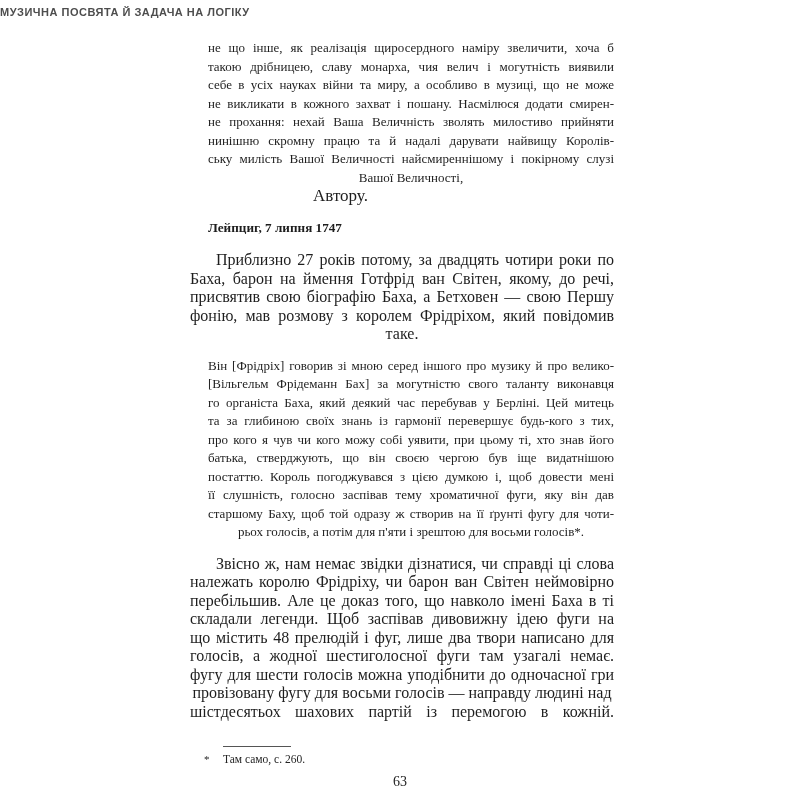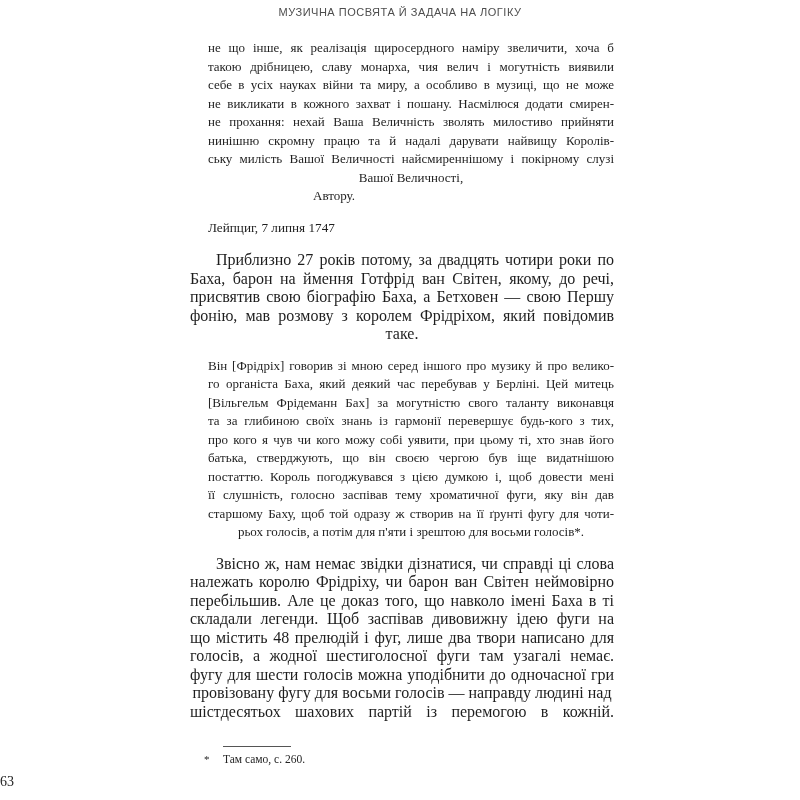--- a/index.html
+++ b/index.html
@@ -12,24 +12,24 @@
     overflow: hidden;
   }
   .page {
     position: relative;
     width: 800px;
     height: 800px;
     background: #ffffff;
   }
   .running-head {
     margin-top: 6px;
-    text-align: center;
+    text-align: left;
     font-family: "Liberation Sans", sans-serif;
     font-size: 11px;
-    font-weight: 400;
+    font-weight: 700;
     letter-spacing: 0.5px;
     color: #4d4d4d;
   }
   .content {
     width: 424px;
     margin-left: 190px;
   }
   .tline {
     line-height: 18.5px;
     height: 18.5px;
@@ -44,29 +44,30 @@
   .quote-block {
     margin-left: 18px;
     width: 406px;
     font-size: 13px;
   }
   .indent-first .tline:first-child { text-indent: 26px; }
   .letter-quote { margin-top: 21px; }
   .signature-line {
     margin-left: 18px;
     width: 406px;
-    font-size: 13px;
+    font-size: 17px;
     line-height: 18.5px;
     text-indent: 105px;
   }
   .date-line {
     margin-top: 13px;
     margin-left: 18px;
     font-size: 13.2px;
     line-height: 18.5px;
+    font-weight: bold;
   }
   .para-1 { margin-top: 14px; }
   .frederick-quote { margin-top: 13px; }
   .para-2 { margin-top: 13px; }
   .footnote {
     position: absolute;
     left: 190px;
     top: 740px;
     width: 424px;
     font-size: 11.5px;
@@ -86,20 +87,21 @@
   .footnote-marker {
     margin-left: 14px;
     width: 19px;
     font-size: 11px;
   }
   .page-number {
     position: absolute;
     left: 0;
     right: 0;
     top: 768px;
+    text-align: center;
     font-size: 14px;
     color: #222222;
   }
 </style>
 </head>
 <body>
 
 <div class="page">
 
   <div class="running-head">МУЗИЧНА ПОСВЯТА Й ЗАДАЧА НА ЛОГІКУ</div>
@@ -124,22 +126,22 @@
     <div class="body-text indent-first para-1">
         <div class="tline just">Приблизно 27 років потому, за двадцять чотири роки по смерті</div>
         <div class="tline just">Баха, барон на ймення Готфрід ван Світен, якому, до речі, Форкель</div>
         <div class="tline just">присвятив свою біографію Баха, а Бетховен — свою Першу сим-</div>
         <div class="tline just">фонію, мав розмову з королем Фрідріхом, який повідомив йому</div>
         <div class="tline">таке.</div>
       </div>
 
     <div class="quote-block frederick-quote">
         <div class="tline just">Він [Фрідріх] говорив зі мною серед іншого про музику й про велико-</div>
+        <div class="tline just">[Вільгельм Фрідеманн Бах] за могутністю свого таланту виконавця</div>
         <div class="tline just">го органіста Баха, який деякий час перебував у Берліні. Цей митець</div>
-        <div class="tline just">[Вільгельм Фрідеманн Бах] за могутністю свого таланту виконавця</div>
         <div class="tline just">та за глибиною своїх знань із гармонії перевершує будь-кого з тих,</div>
         <div class="tline just">про кого я чув чи кого можу собі уявити, при цьому ті, хто знав його</div>
         <div class="tline just">батька, стверджують, що він своєю чергою був іще видатнішою</div>
         <div class="tline just">постаттю. Король погоджувався з цією думкою і, щоб довести мені</div>
         <div class="tline just">її слушність, голосно заспівав тему хроматичної фуги, яку він дав</div>
         <div class="tline just">старшому Баху, щоб той одразу ж створив на її ґрунті фугу для чоти-</div>
         <div class="tline">рьох голосів, а потім для п'яти і зрештою для восьми голосів*.</div>
       </div>
 
     <div class="body-text indent-first para-2">

